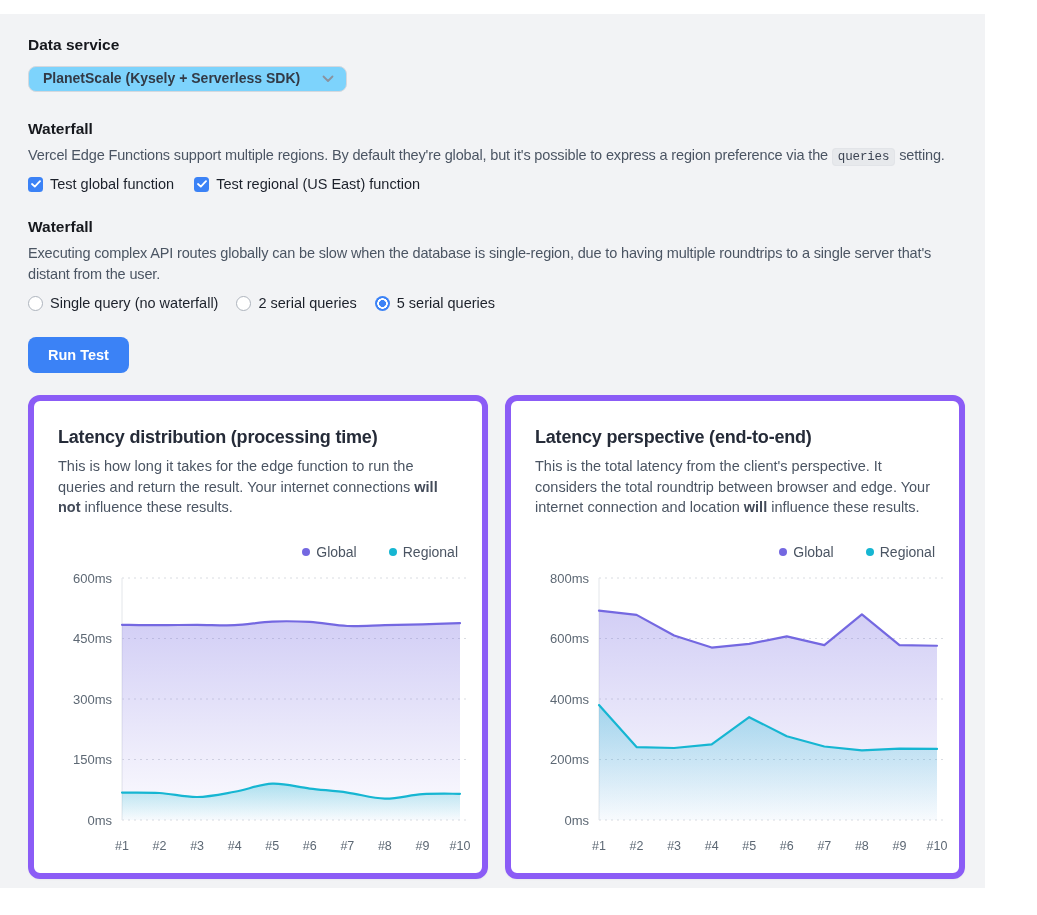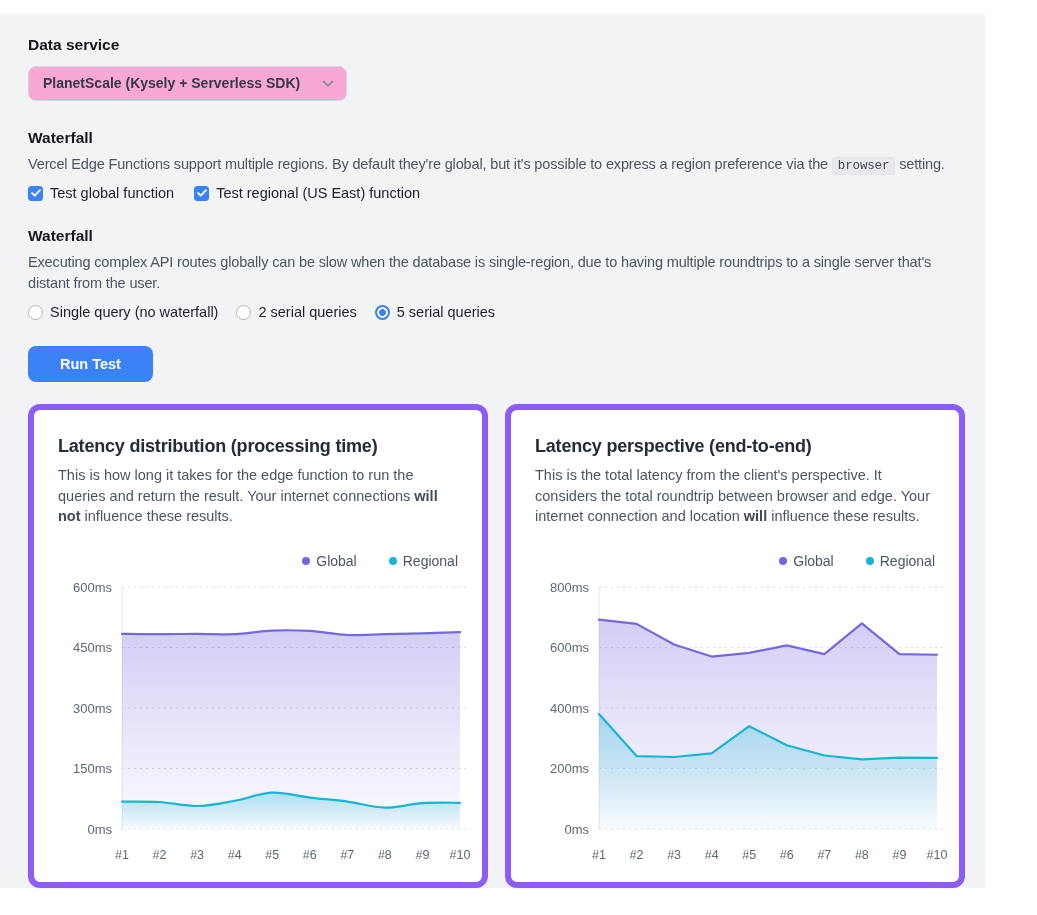--- a/index.html
+++ b/index.html
@@ -2,40 +2,40 @@
 <html><head>
 <meta charset="utf-8">
 <style>
   * { margin:0; padding:0; box-sizing:border-box; }
   html,body { width:1037px; height:915px; background:#ffffff;
     font-family:"Liberation Sans","DejaVu Sans",sans-serif; color:#16181d; }
   .panel { position:absolute; left:0; top:14px; width:985px; height:874px;
     background:#f2f3f5; padding:22px 28px; }
   h3.sec { font-size:15.5px; font-weight:700; color:#16181d; margin-bottom:12px; }
   .select { display:inline-flex; align-items:center; justify-content:space-between;
-    width:319px; height:35px; background:#f9a8d4; border:1px solid #d4d8de; border-radius:8px;
+    width:319px; height:26px; background:#7dd3fc; border:1px solid #d4d8de; border-radius:8px;
     padding:0 12px 2px 14px; margin-bottom:28px; cursor:pointer; }
   .select .val { font-size:14px; font-weight:600; color:#323a46; }
   .select svg { stroke:#8a929e; }
   p.desc { font-size:14.5px; letter-spacing:-0.15px; color:#4b5563; margin-bottom:10px; max-width:945px; line-height:1.45; }
   code.chip { font-family:"Liberation Mono","DejaVu Sans Mono",monospace; font-size:12.5px;
     background:#e7e9ec; border:1px solid #e2e4e8; border-radius:4px; padding:1px 5px; color:#3c4453; }
   .check-row { display:flex; gap:20px; align-items:center; margin-bottom:26px; }
   .radio-row { display:flex; gap:18px; align-items:center; margin-bottom:26px; }
   .opt { display:inline-flex; align-items:center; gap:7px; cursor:pointer;
     font-size:14.5px; color:#1c212b; }
   .cb { width:15px; height:15px; border-radius:3.5px; background:#3b82f6; color:#fff;
     display:inline-flex; align-items:center; justify-content:center; flex:0 0 auto; }
   .cb svg { display:block; }
   .radio { width:15px; height:15px; border-radius:50%; background:#fff;
     border:1.5px solid #aeb4bd; flex:0 0 auto; }
   .radio.checked { border:none;
     background:radial-gradient(circle at 50% 50%, #3b82f6 0 3.2px, #ffffff 3.7px 5px, #3b82f6 5.5px); }
   .btn { display:inline-block; background:#3b82f6; color:#fff; font-size:14.5px; font-weight:600;
-    border:none; border-radius:8px; padding:10px 32px; margin-bottom:22px; cursor:pointer;
+    border:none; border-radius:8px; padding:10px 20px; margin-bottom:22px; cursor:pointer;
     font-family:inherit; }
   .cards { display:flex; gap:17px; }
   .card { width:460px; height:484px; background:#fff; border:6px solid #8b5cf6; border-radius:12px;
     padding:26px 24px 20px; box-shadow:0 1px 2px rgba(20,30,50,0.04); }
   .card h2 { font-size:18px; font-weight:700; color:#252b38; margin-bottom:8px; letter-spacing:-0.2px; }
   .card p { font-size:14.5px; color:#4b5563; line-height:1.42; }
   .card p b { font-weight:700; color:#434b59; }
   .legend { display:flex; justify-content:flex-end; align-items:center; gap:32px;
     margin-top:26px; margin-bottom:4px; font-size:14px; color:#4b5563; }
   .legend .item { display:inline-flex; align-items:center; gap:6px; }
@@ -55,21 +55,21 @@
       <span>
         <svg width="12" height="8" viewBox="0 0 12 8" fill="none" stroke-width="1.8" stroke-linecap="round" stroke-linejoin="round">
             <polyline points="1.5,1.5 6,6 10.5,1.5"></polyline>
           </svg>
       </span>
     </div>
   </section>
 
   <section>
     <h3 class="sec" style="margin-bottom:7px;">Waterfall</h3>
-    <p class="desc"><span>Vercel Edge Functions support multiple regions. By default they're global, but it's possible to express a region preference via the </span><code class="chip">browser</code><span> setting.</span></p>
+    <p class="desc"><span>Vercel Edge Functions support multiple regions. By default they're global, but it's possible to express a region preference via the </span><code class="chip">queries</code><span> setting.</span></p>
     <div class="check-row">
       <label class="opt">
         <span class="cb">
             <svg width="10" height="8" viewBox="0 0 10 8" fill="none" stroke="#fff" stroke-width="1.8" stroke-linecap="round" stroke-linejoin="round">
               <polyline points="1,4 3.8,6.6 9,1.2"></polyline>
             </svg>
           </span>
         <span>Test global function</span>
       </label>
       <label class="opt">

